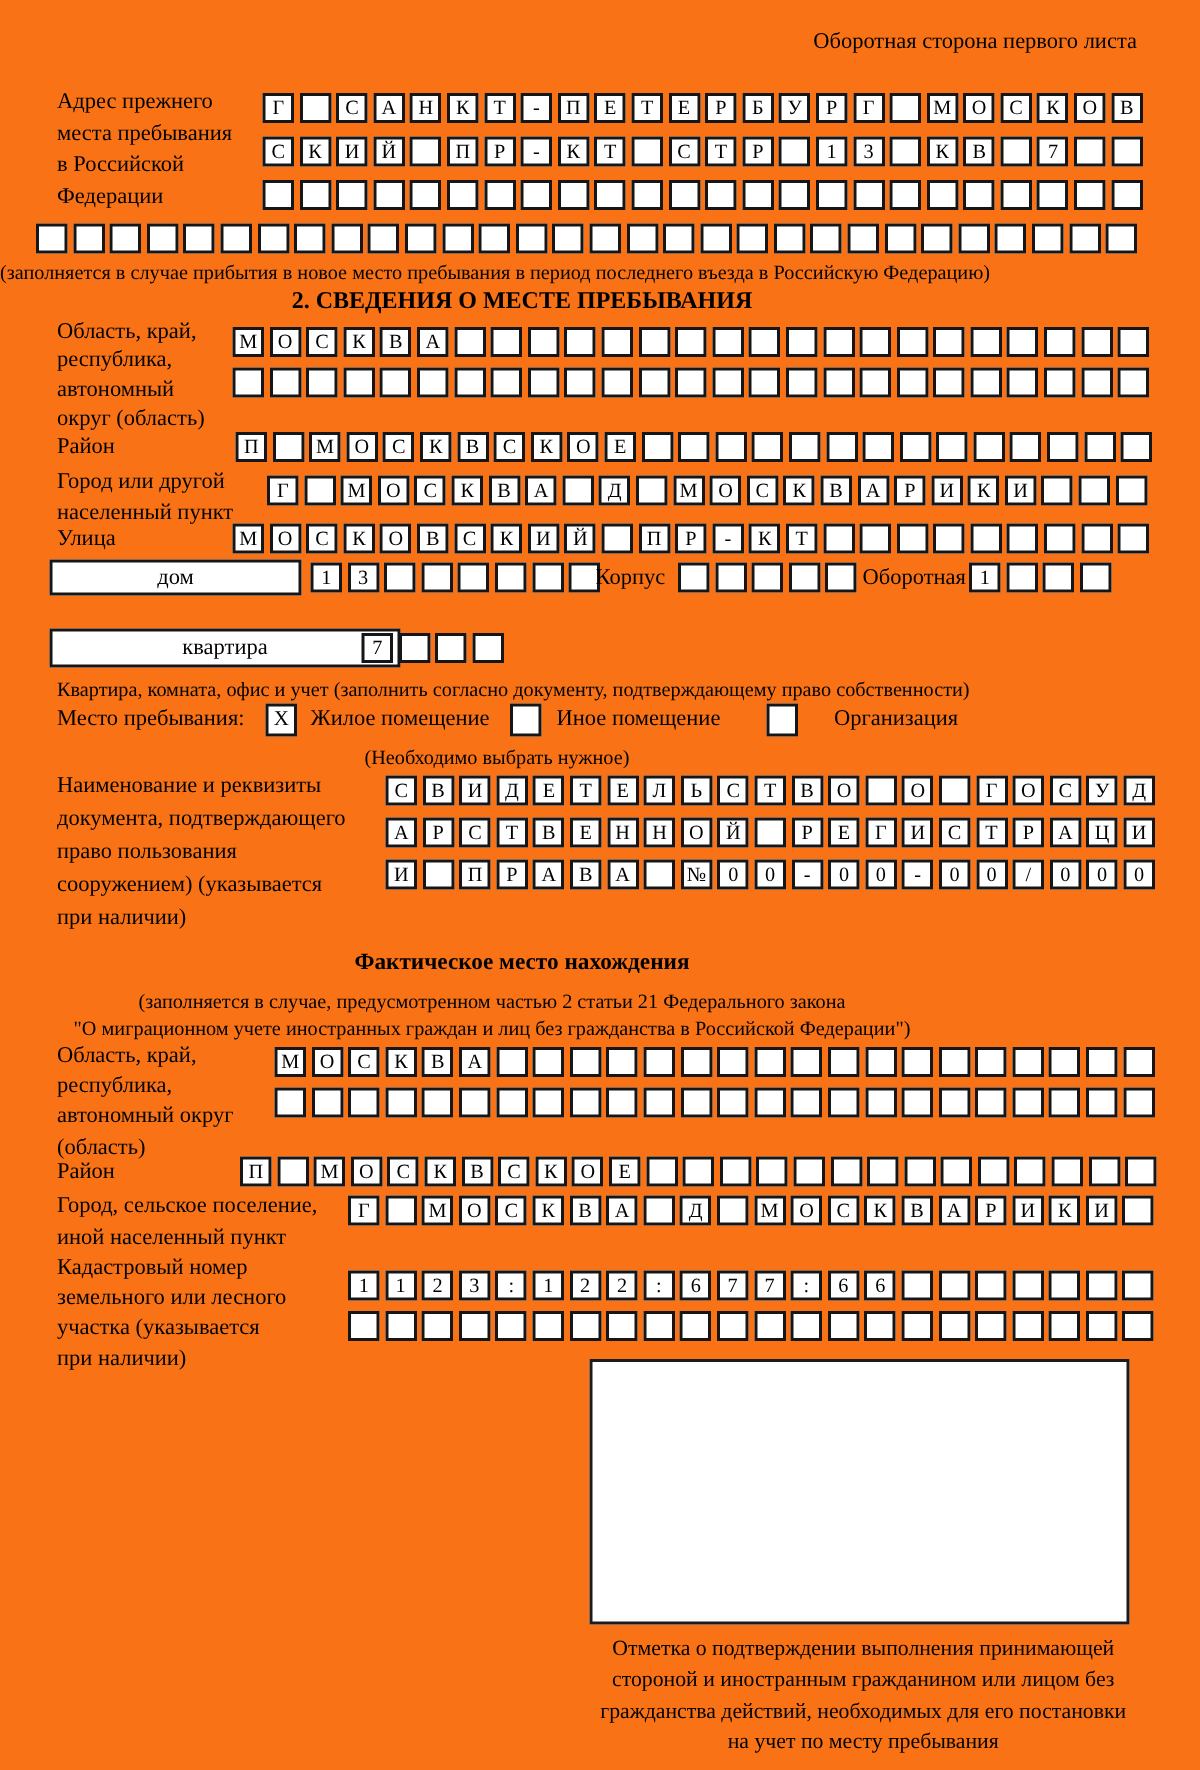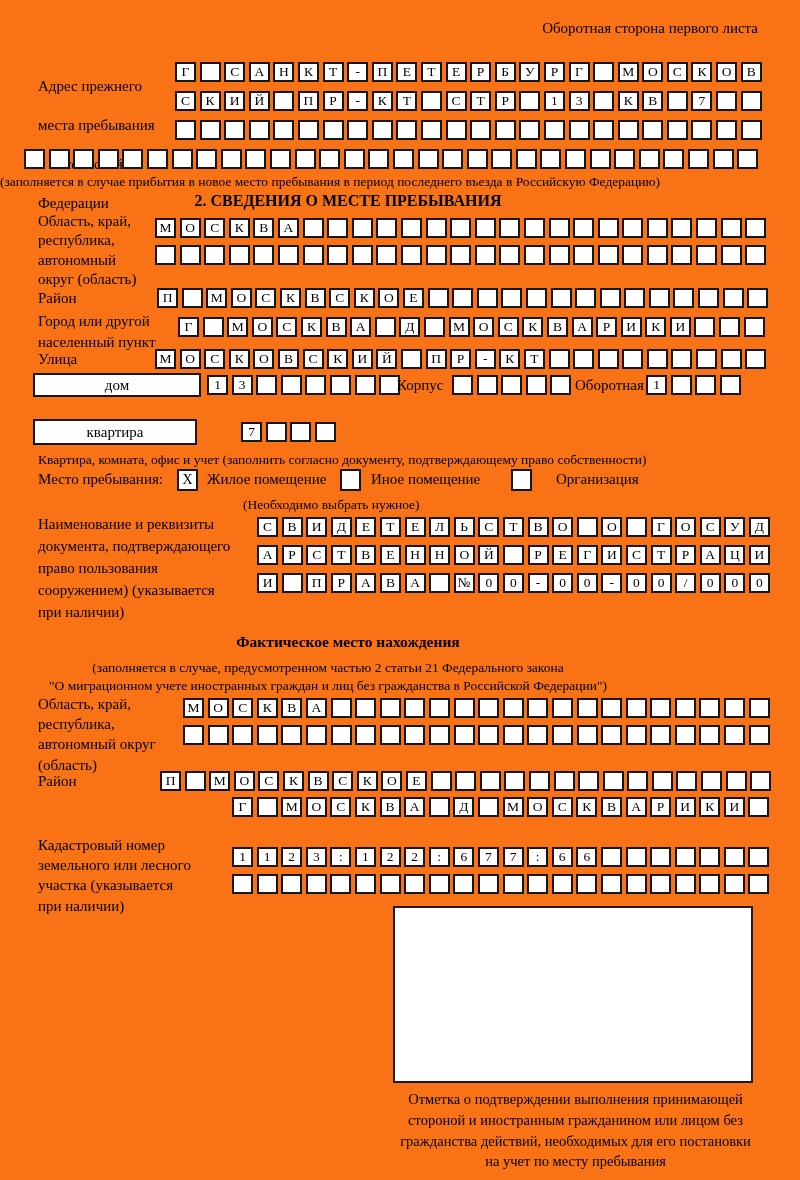--- a/index.html
+++ b/index.html
@@ -21,21 +21,21 @@
     display:flex;align-items:center;justify-content:center;
     font-size:13.5px;line-height:1;
   }
   .cbox{position:absolute;width:21px;height:22px;box-sizing:border-box;
     border:2px solid #161616;display:flex;align-items:center;justify-content:center;
     font-size:14px;background:#fff;}
   .typebox{position:absolute;box-sizing:border-box;border:2px solid #161616;
     display:flex;align-items:center;justify-content:center;font-size:15px;background:#fff;}
   .lines19 > div{line-height:19.4px;}
   .lines20 > div{line-height:20.2px;}
-  .lines21 > div{line-height:21px;margin-top:18px;}
+  .lines21 > div{line-height:21px;}
   .lines215 > div{line-height:20.5px;}
   .lines22 > div{line-height:21.9px;}
   .stampbox{position:absolute;box-sizing:border-box;border:2px solid #1c1c1c;background:#fff;}
   .stampcap{position:absolute;text-align:center;font-size:14.5px;}
   .stampcap > div{line-height:20.8px;white-space:nowrap;}
 </style>
 </head>
 <body>
 
 <div class="page">
@@ -332,21 +332,21 @@
       <span class="cell"></span>
     </div>
   <div class="abs lbl" style="left:575px;top:377px;">Оборотная</div>
   <div class="cells" style="left:646px;top:375px;">
       <span class="cell">1</span>
       <span class="cell"></span>
       <span class="cell"></span>
       <span class="cell"></span>
     </div>
 
-  <div class="typebox" style="left:33px;top:419px;width:164px;height:26px;">квартира</div>
+  <div class="typebox" style="left:33px;top:419px;width:234px;height:26px;">квартира</div>
   <div class="cells" style="left:241px;top:422px;">
       <span class="cell">7</span>
       <span class="cell"></span>
       <span class="cell"></span>
       <span class="cell"></span>
     </div>
   <div class="abs small" style="left:38px;top:452px;">Квартира, комната, офис и учет (заполнить согласно документу, подтверждающему право собственности)</div>
 
   <div class="abs lbl" style="left:38px;top:471px;">Место пребывания:</div>
   <div class="cbox" style="left:177px;top:469px;">X</div>
@@ -519,20 +519,24 @@
       <span class="cell"></span>
       <span class="cell"></span>
       <span class="cell"></span>
       <span class="cell"></span>
       <span class="cell"></span>
       <span class="cell"></span>
       <span class="cell"></span>
       <span class="cell"></span>
     </div>
 
+  <div class="abs lbl lines215" style="left:38px;top:794px;">
+      <div>Город, сельское поселение,</div>
+      <div>иной населенный пункт</div>
+    </div>
   <div class="cells" style="left:232px;top:797px;">
       <span class="cell">Г</span>
       <span class="cell"></span>
       <span class="cell">М</span>
       <span class="cell">О</span>
       <span class="cell">С</span>
       <span class="cell">К</span>
       <span class="cell">В</span>
       <span class="cell">А</span>
       <span class="cell"></span>

